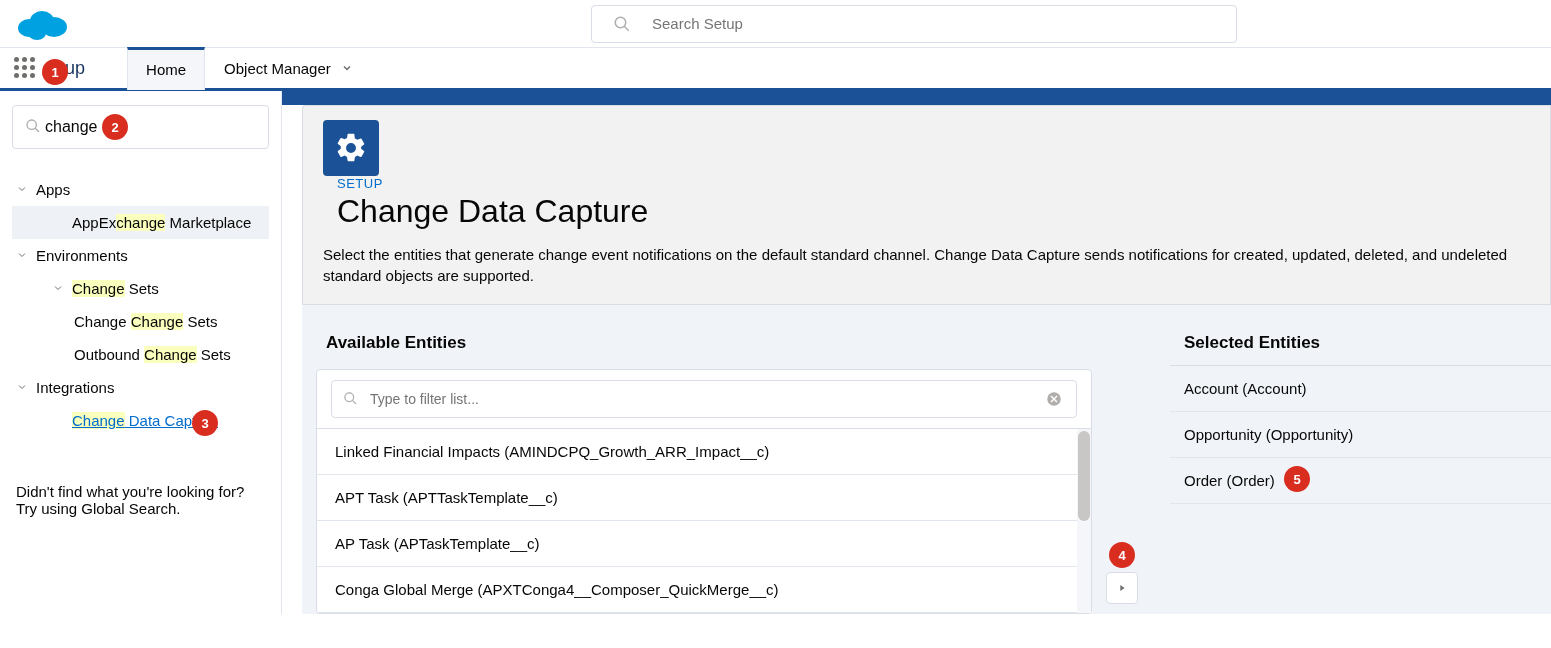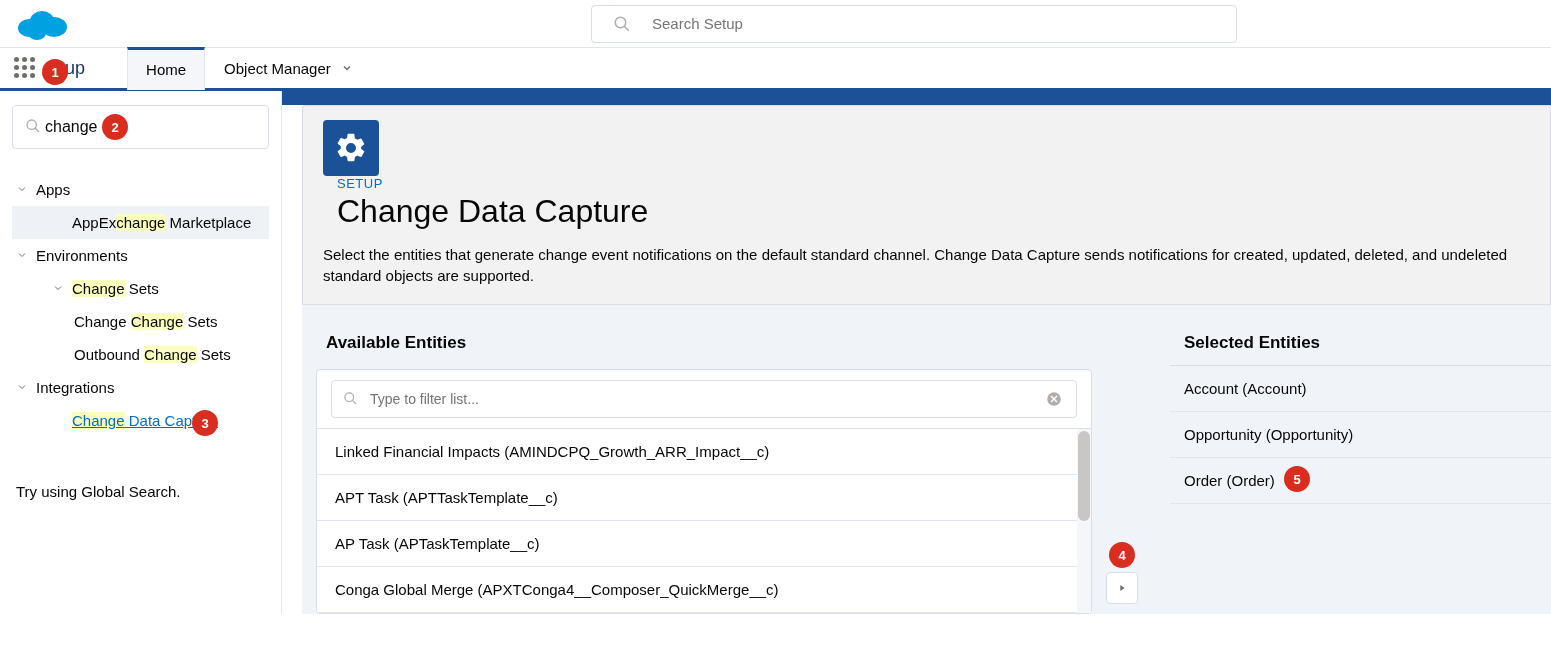--- a/index.html
+++ b/index.html
@@ -164,20 +164,21 @@
               <polyline points="6 9 12 15 18 9"></polyline>
             </svg></span>
         <span>Integrations</span>
       </div>
       <div class="tree-row tree-sub1" style="position:relative;">
         <a class="link"><mark>Change</mark><span> Data Capture</span></a>
         <div class="marker marker-big" style="left:180px; top:6px; position:absolute;">3</div>
       </div>
     </div>
     <div class="side-help">
+      <div>Didn't find what you're looking for?</div>
       <div><span>Try using </span><span>Global Search</span><span>.</span></div>
     </div>
   </div>
 
   <div class="content">
     <div class="content-inner">
       <div class="header-card">
         <div class="header-top">
           <div class="header-icon">
             <svg width="34" height="34" viewBox="0 0 24 24" fill="#fff">

